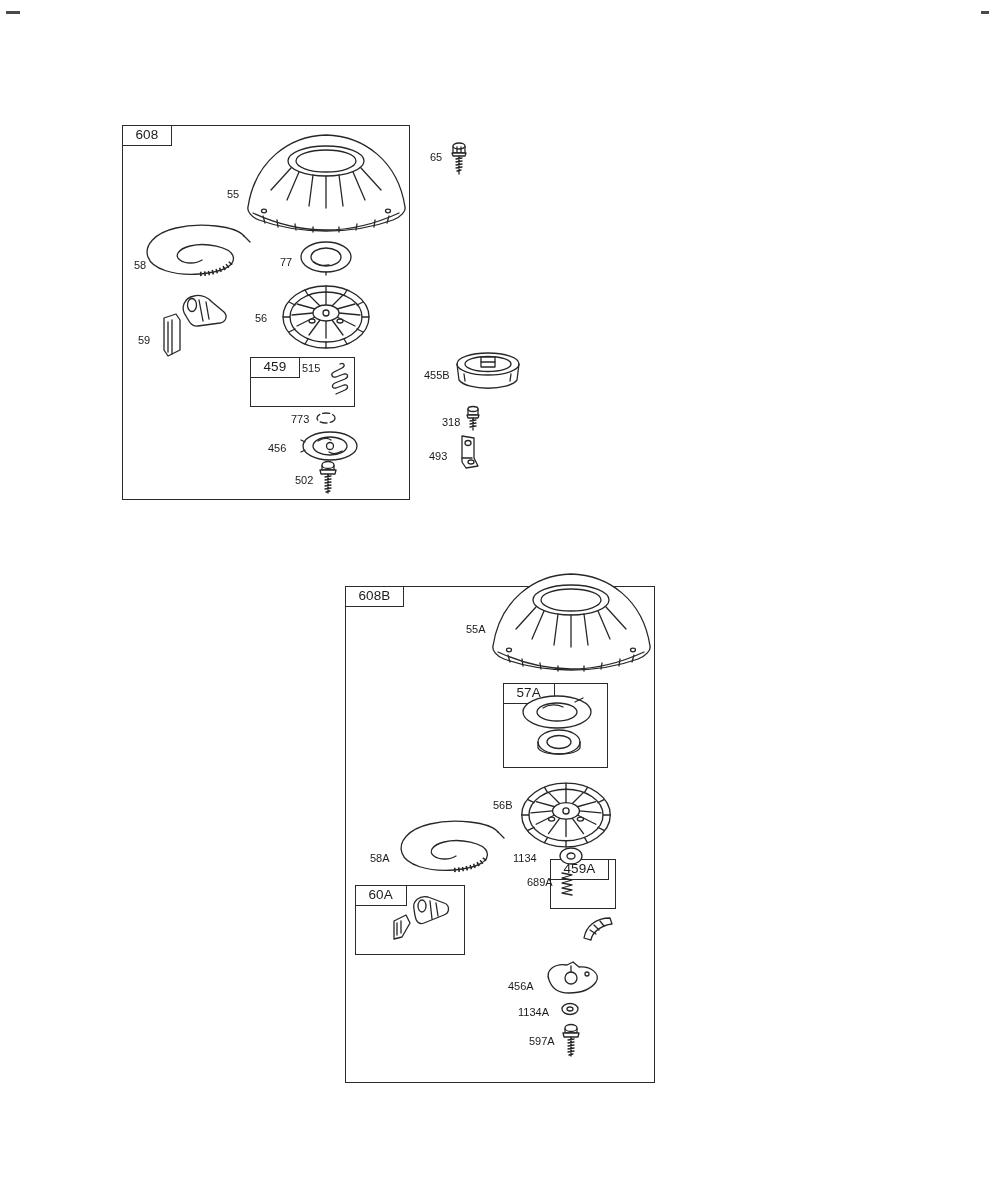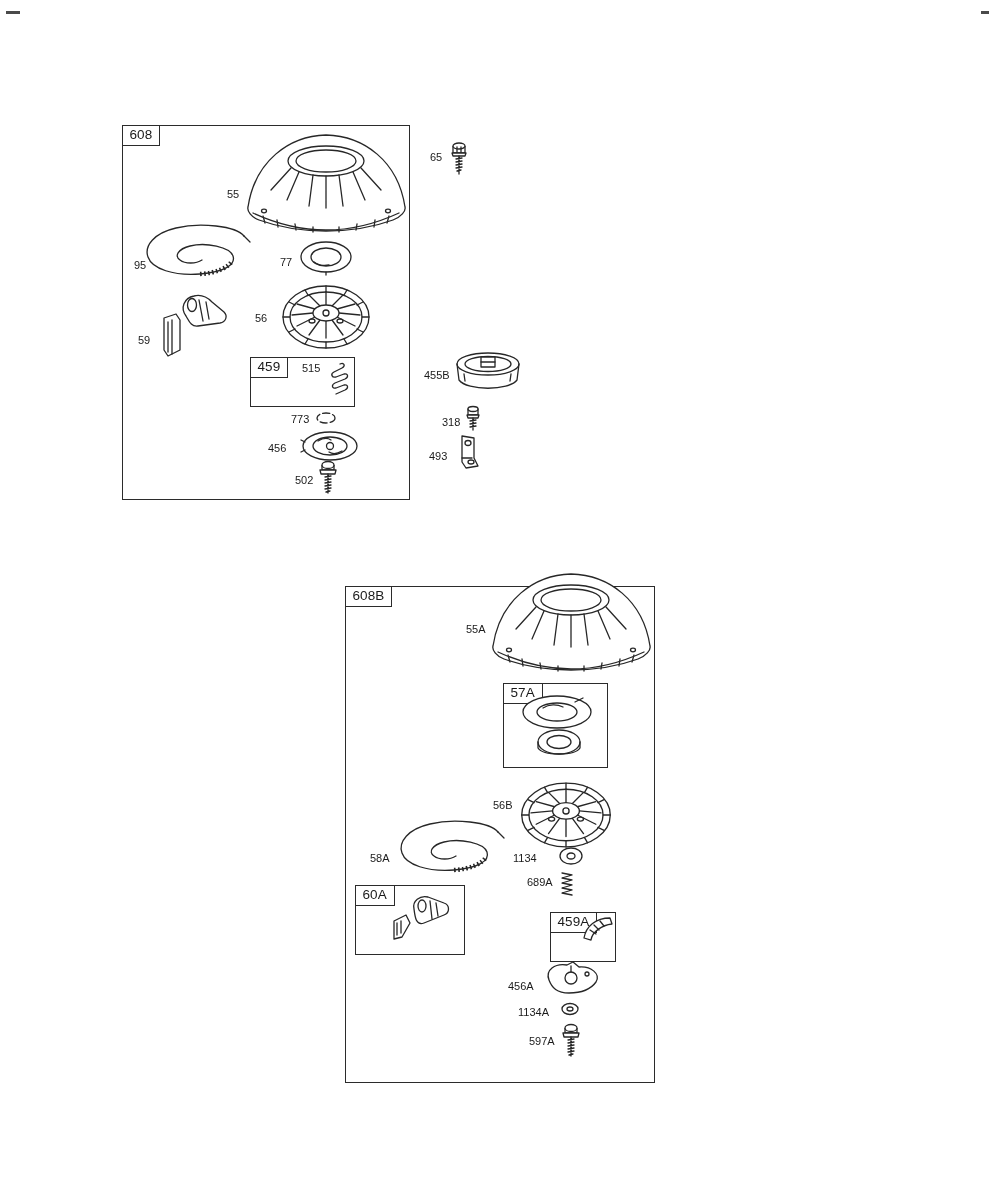--- a/index.html
+++ b/index.html
@@ -1,21 +1,21 @@
 <!DOCTYPE html>
 <html><head>
 <meta charset="utf-8">
 <style>
   *{box-sizing:border-box}
   html,body{margin:0;padding:0;background:#fff}
   .canvas{position:relative;width:1000px;height:1200px;background:#fff;
           font-family:"Liberation Sans",sans-serif;color:#1b1b1b;overflow:hidden}
   .gbox,.pbox{position:absolute;border:1.4px solid #2b2b2b;background:transparent}
   .tag{position:absolute;top:-1.4px;left:-1.4px;border:1.4px solid #2b2b2b;background:#fff;
-       padding:1px 7px 2px;font-size:13.5px;line-height:1.25;white-space:nowrap}
+       padding:1px 13px 2px;font-size:13.5px;line-height:1.25;white-space:nowrap}
   .lbl{position:absolute;font-size:11px;line-height:1;white-space:nowrap}
   .part{position:absolute;overflow:visible}
   .ln{fill:none;stroke:#272727;stroke-width:1.3;stroke-linecap:round;stroke-linejoin:round}
   .fw{fill:#fff;stroke:#272727;stroke-width:1.3;stroke-linejoin:round}
   .coil{fill:none;stroke:#272727;stroke-width:4.5;stroke-dasharray:1.6,2.4}
   .mark{position:absolute;background:#4a4a4a}
 </style>
 </head>
 <body>
 
@@ -28,21 +28,21 @@
     <span class="tag">608</span>
   </div>
 
 
   <div class="pbox" style="left:250px;top:357px;width:105px;height:50px">
     <span class="tag">459</span>
   </div>
 
   <span class="lbl" style="left:227px;top:189px">55</span>
   <span class="lbl" style="left:430px;top:152px">65</span>
-  <span class="lbl" style="left:134px;top:260px">95</span>
+  <span class="lbl" style="left:134px;top:260px">58</span>
   <span class="lbl" style="left:280px;top:257px">77</span>
   <span class="lbl" style="left:138px;top:335px">59</span>
   <span class="lbl" style="left:255px;top:313px">56</span>
   <span class="lbl" style="left:302px;top:363px">515</span>
   <span class="lbl" style="left:291px;top:414px">773</span>
   <span class="lbl" style="left:268px;top:443px">456</span>
   <span class="lbl" style="left:295px;top:475px">502</span>
   <span class="lbl" style="left:424px;top:370px">455B</span>
   <span class="lbl" style="left:442px;top:417px">318</span>
   <span class="lbl" style="left:429px;top:451px">493</span>
@@ -150,21 +150,21 @@
   </div>
 
   <div class="pbox" style="left:503px;top:683px;width:105px;height:85px">
     <span class="tag">57A</span>
   </div>
 
   <div class="pbox" style="left:355px;top:885px;width:110px;height:70px">
     <span class="tag">60A</span>
   </div>
 
-  <div class="pbox" style="left:550px;top:912px;width:66px;height:50px">
+  <div class="pbox" style="left:550px;top:859px;width:66px;height:50px">
     <span class="tag">459A</span>
   </div>
 
   <span class="lbl" style="left:466px;top:624px">55A</span>
   <span class="lbl" style="left:493px;top:800px">56B</span>
   <span class="lbl" style="left:370px;top:853px">58A</span>
   <span class="lbl" style="left:513px;top:853px">1134</span>
   <span class="lbl" style="left:527px;top:877px">689A</span>
   <span class="lbl" style="left:508px;top:981px">456A</span>
   <span class="lbl" style="left:518px;top:1007px">1134A</span>

